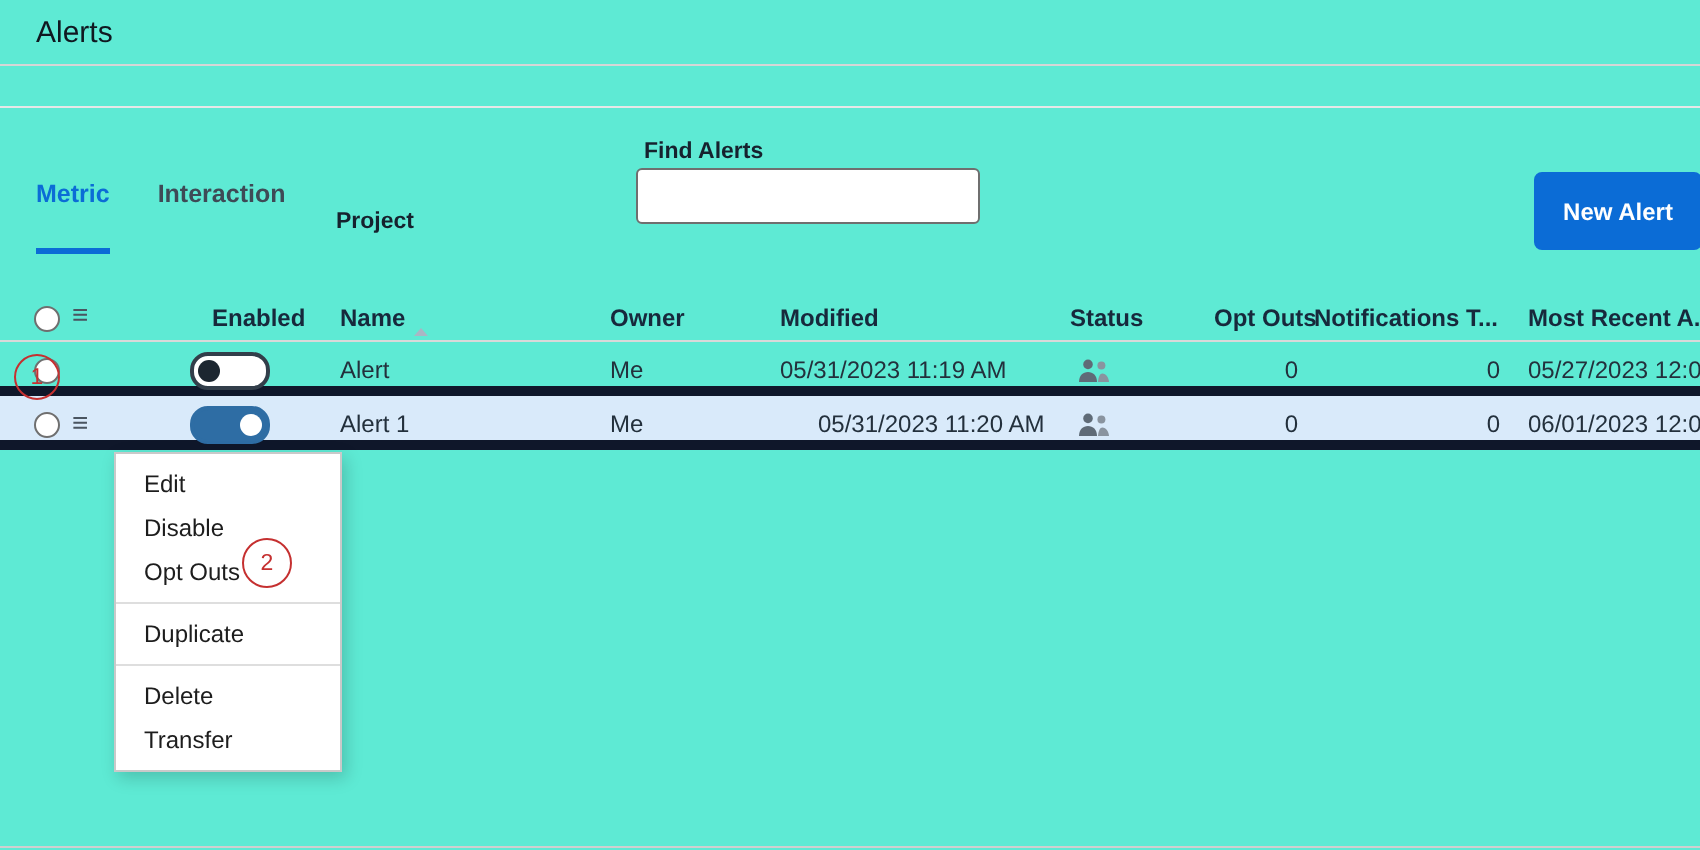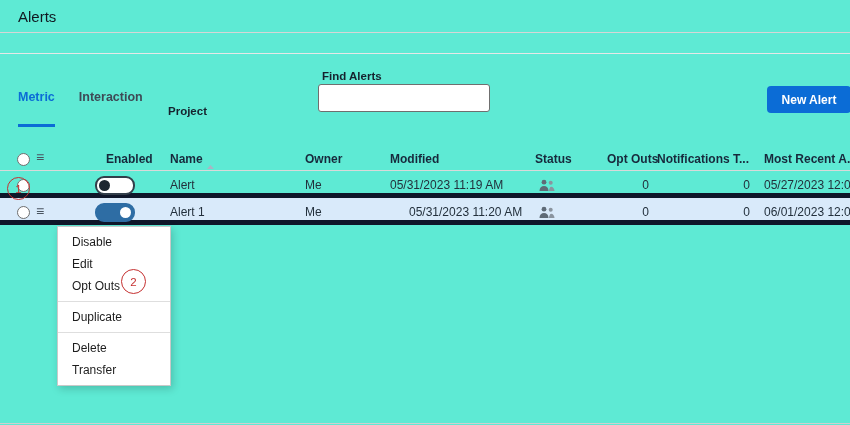--- a/index.html
+++ b/index.html
@@ -12,21 +12,21 @@
   .tab{font-size:12.5px;font-weight:bold;color:#3e4a56;padding-bottom:20px;cursor:pointer;}
   .tab.active{color:#0b6cd6;border-bottom:3px solid #0b6cd6;}
 
   .field-label{position:absolute;font-size:11.5px;font-weight:bold;color:#16222e;white-space:nowrap;}
   .select{position:absolute;left:168px;top:84px;width:142px;height:28px;border:1px solid #6f6f6f;
           border-radius:3px;background:#fff;font-size:12px;display:flex;align-items:center;
           padding:0 26px 0 9px;box-sizing:border-box;cursor:pointer;}
   .select .chev{position:absolute;right:8px;top:11px;}
   .text-input{position:absolute;left:318px;top:84px;width:172px;height:28px;border:1px solid #6f6f6f;
           border-radius:3px;box-sizing:border-box;font-size:12px;padding:0 8px;font-family:inherit;}
-  .btn-primary{position:absolute;left:767px;top:86px;width:84px;height:27px;background:#0b6cd6;color:#fff;
+  .btn-primary{position:absolute;left:767px;top:86px;width:84px;height:39px;background:#0b6cd6;color:#fff;
           font-weight:bold;font-size:12px;border:none;border-radius:4px;font-family:inherit;cursor:pointer;}
 
   .th{position:absolute;top:152px;font-size:12px;font-weight:bold;color:#17293c;white-space:nowrap;}
   .radio{position:absolute;width:11px;height:11px;border:1px solid #6f6f6f;border-radius:50%;background:#fff;cursor:pointer;}
   .grip{position:absolute;font-size:14px;color:#4a5560;line-height:1;cursor:pointer;}
   .sort-caret{position:absolute;left:206px;top:156px;}
 
   .row{position:absolute;left:0;width:850px;height:27px;box-sizing:border-box;border-bottom:5px solid #0f172a;}
   .row.highlight{background:#d9eafa;}
   .cell{position:absolute;top:7px;font-size:12px;color:#23303c;white-space:nowrap;}
@@ -122,22 +122,22 @@
         <circle cx="12.7" cy="3.8" r="2" fill="#8a949f"></circle>
         <path d="M11 12 C11.2 9.4 12 7.8 13.2 7.8 C15 7.8 16.3 9.8 16.5 12 Z" fill="#8a949f"></path>
       </svg>
     </span>
     <div class="cell num" style="left:601px;width:48px;">0</div>
     <div class="cell num" style="left:700px;width:50px;">0</div>
     <div class="cell" style="left:764px;">06/01/2023 12:0</div>
   </div>
 
   <div class="menu">
+    <div class="menu-item">Edit</div>
     <div class="menu-item">Disable</div>
-    <div class="menu-item">Edit</div>
     <div class="menu-item">Opt Outs</div>
     <div class="menu-div"></div>
     <div class="menu-item">Duplicate</div>
     <div class="menu-div"></div>
     <div class="menu-item">Delete</div>
     <div class="menu-item">Transfer</div>
   </div>
 
   <div class="ann" style="left:7px;top:177px;width:23px;height:23px;">1</div>
   <div class="ann" style="left:121px;top:269px;width:25px;height:25px;">2</div>

